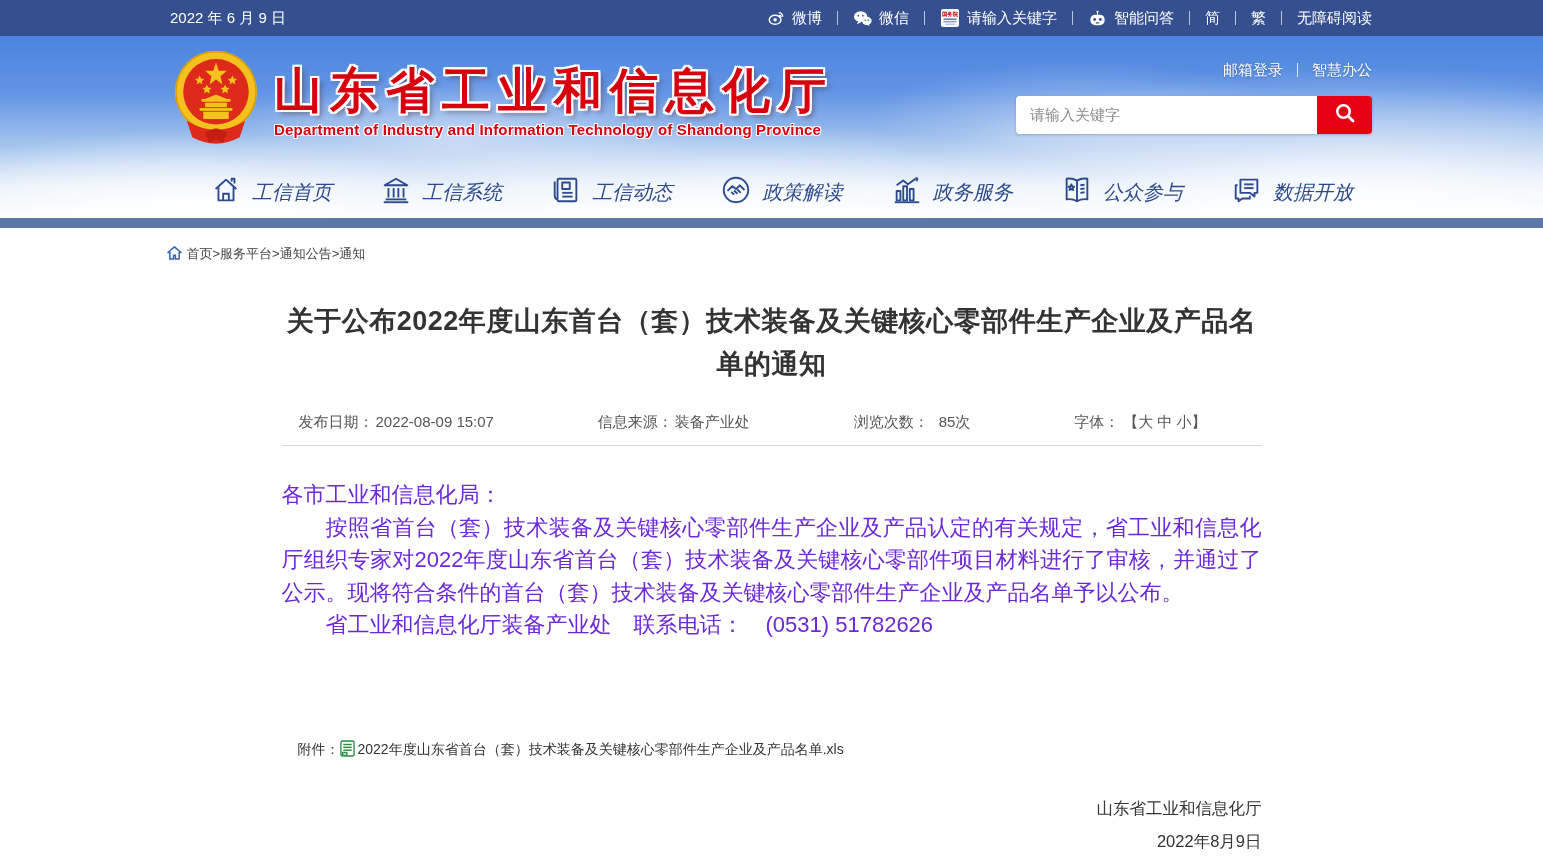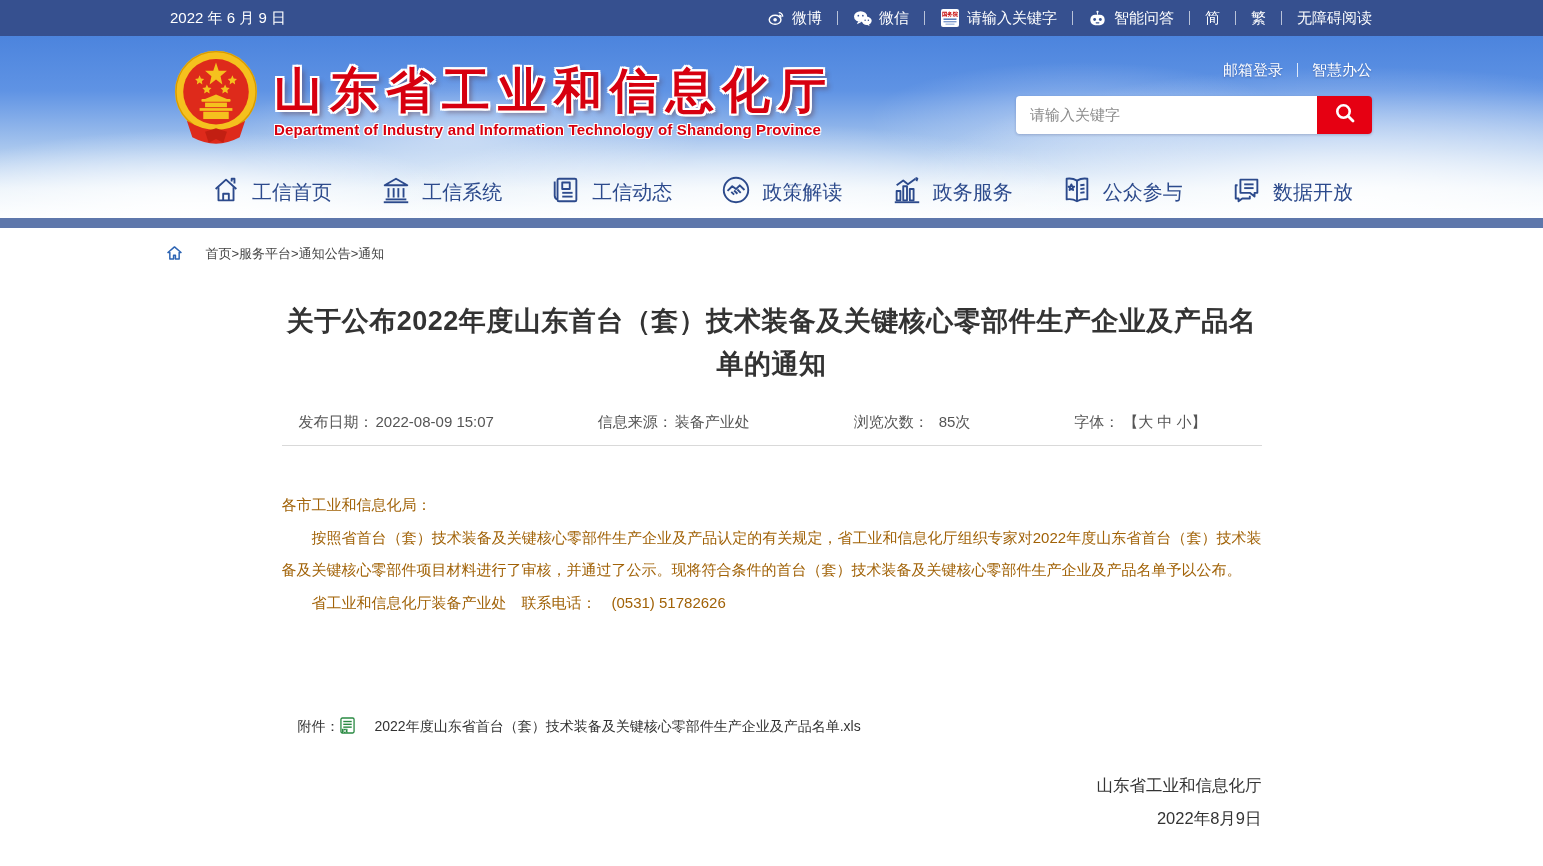--- a/index.html
+++ b/index.html
@@ -55,46 +55,46 @@
     padding:0 14px; font-size:15px; color:#7f1d1d; font-family:"Liberation Sans",sans-serif;
   }
   .search-input::placeholder { color:#8b8b8b; }
   .search-btn {
     width:55px; border:none; background:#e60012; border-radius:0 4px 4px 0;
     display:flex; align-items:center; justify-content:center; cursor:pointer;
   }
   
   .nav {
     height:52px; padding:0 190px 0 210px;
-    display:flex; align-items:center; justify-content:space-between;
+    display:flex; align-items:center; justify-content:space-between;font-style:italic;
   }
   .nav-item { display:flex; align-items:center; gap:10px; cursor:pointer; color:#2c4a8c; font-size:20px; white-space:nowrap; }
   .strip { height:10px; background:#5e77ab; }
   
   .content { width:1210px; margin:0 auto; }
-  .breadcrumb { margin-top:17px; display:flex; align-items:center; gap:24px; font-size:13px; color:#444; }
+  .breadcrumb { margin-top:17px; display:flex; align-items:center; gap:5px; font-size:13px; color:#444; }
   .article { width:980px; margin:0 auto; }
   .article-title {
     margin-top:37px; font-size:27px; font-weight:bold; color:#333;
     text-align:center; line-height:43px; letter-spacing:.5px;
   }
   .meta-row {
     margin-top:27px; display:flex; justify-content:space-between;
     padding:0 55px 0 17px; font-size:15px; color:#555;
   }
   .meta-item { white-space:nowrap; }
   .meta-value { margin-left:2px; }
   .meta-value.gap { margin-left:10px; }
   .font-switcher { margin-left:4px; color:#555; cursor:pointer; }
   .divider { border-bottom:1px solid #d9d9d9; margin-top:13px; }
-  .body-text { margin-top:43px; font-size:15px; line-height:32.5px; color:#a16207; }
+  .body-text { margin-top:33px; font-size:22px; line-height:32.5px; color:#6d28d9; }
   .paragraph { text-indent:2em; text-align:justify; }
   .contact-line { text-indent:2em; }
   .attachment-row { margin-top:98px; padding-left:16px; display:flex; align-items:center; font-size:14px; color:#333; }
-  .attachment-link { display:flex; align-items:center; gap:20px; cursor:pointer; color:#333; }
+  .attachment-link { display:flex; align-items:center; gap:3px; cursor:pointer; color:#333; }
   .signature { margin-top:32px; text-align:right; font-size:16.5px; color:#333; line-height:33px; }
 </style>
 </head>
 <body>
 
 <div class="topbar">
   <div>2022 年 6 月 9 日</div>
   <div class="topbar-right">
     <span class="tb-link">
       <span class="tb-ico">

